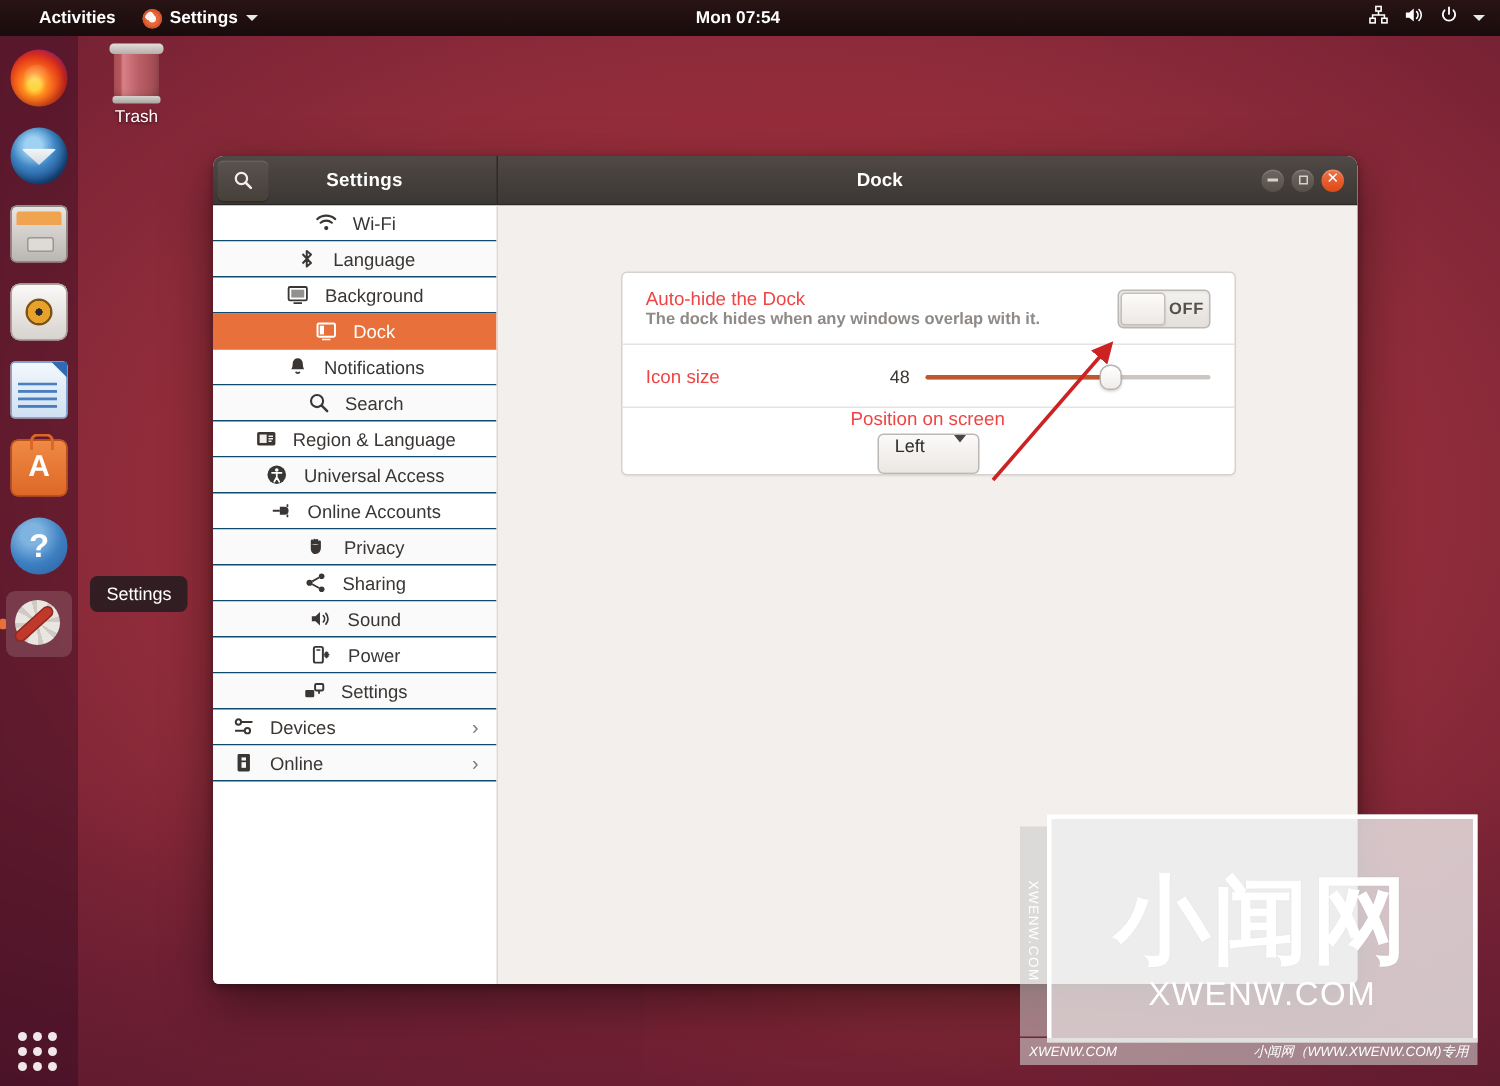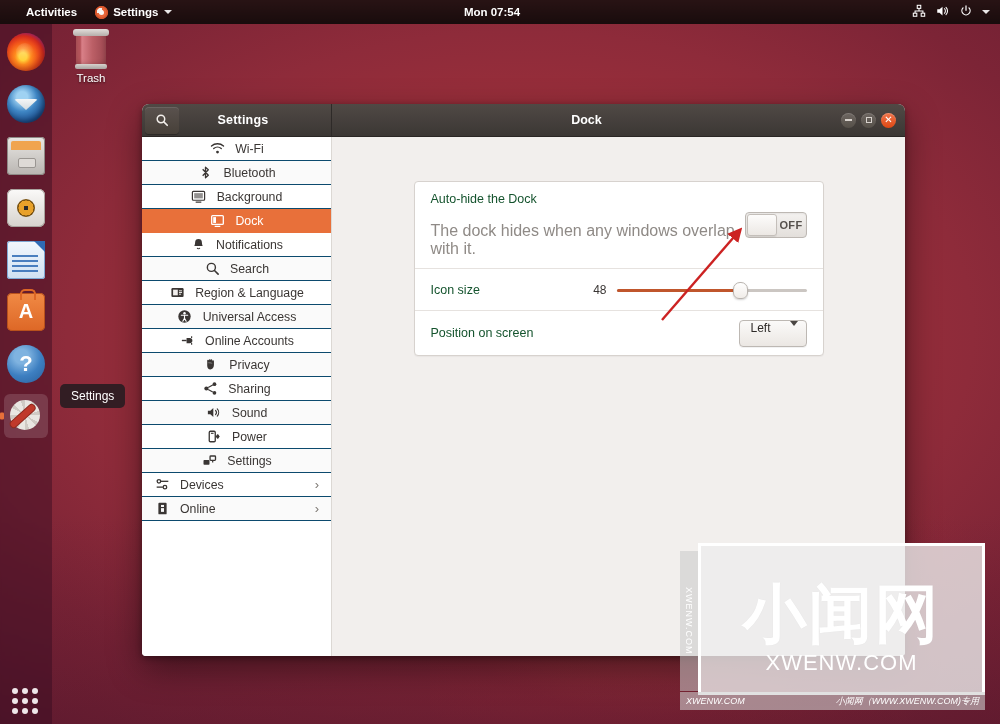--- a/index.html
+++ b/index.html
@@ -253,25 +253,25 @@
     width: 410px; background: #ffffff;
     border: 1px solid #d7d2ce; border-radius: 4px;
     box-shadow: 0 1px 1px rgba(0,0,0,0.04);
     overflow: hidden;
   }
   .panel-row {
     display: flex; align-items: center; padding: 0 16px;
     border-bottom: 1px solid #e6e2df;
     min-height: 44px;
   }
-  .panel-row:last-child { border-bottom: none; }
+  .panel-row:last-child { border-bottom: none; flex-direction: column; }
   #row-autohide { padding-top: 10px; padding-bottom: 10px; align-items: center; }
   .row-texts { flex: 1; }
-  .row-title { font-size: 12.5px; color: #14532d; }
-  .row-sub { font-size: 16px; color: #8f8a86; margin-top: 16px; }
+  .row-title { font-size: 12.5px; color: #ef4444; }
+  .row-sub { font-size: 11px; color: #8f8a86; margin-top: 1px; font-weight: bold; }
   
   .toggle {
     width: 62px; height: 26px; border-radius: 4px;
     border: 1px solid #bdb8b3;
     background: linear-gradient(to bottom,#f4f2f0,#e3dfdb);
     display: flex; align-items: center; position: relative;
     box-shadow: inset 0 1px 2px rgba(0,0,0,.06);
   }
   .toggle .knob {
     width: 30px; height: 22px; margin: 0 0 0 1px; border-radius: 3px;
@@ -468,21 +468,21 @@
           </span>
           <span class="side-label">Wi-Fi</span>
         </div>
 
         <div class="side-item">
           <span class="side-ico">
             <svg width="15" height="15" viewBox="0 0 16 16">
                 <path d="M5 4.6 11 11l-3 2.6V2.4L11 5 5 11.4" stroke="#3a3634" stroke-width="1.4" fill="none" stroke-linejoin="round"></path>
               </svg>
           </span>
-          <span class="side-label">Bluetooth</span>
+          <span class="side-label">Language</span>
         </div>
 
         <div class="side-item">
           <span class="side-ico">
             <svg width="15" height="15" viewBox="0 0 16 16">
                 <rect x="1.5" y="2.5" width="13" height="9.5" rx="1" fill="none" stroke="#3a3634" stroke-width="1.3"></rect>
                 <rect x="3.4" y="4.4" width="9.2" height="5.6" fill="#3a3634" opacity=".55"></rect>
                 <path d="M5 14h6" stroke="#3a3634" stroke-width="1.2"></path>
               </svg>
           </span>

